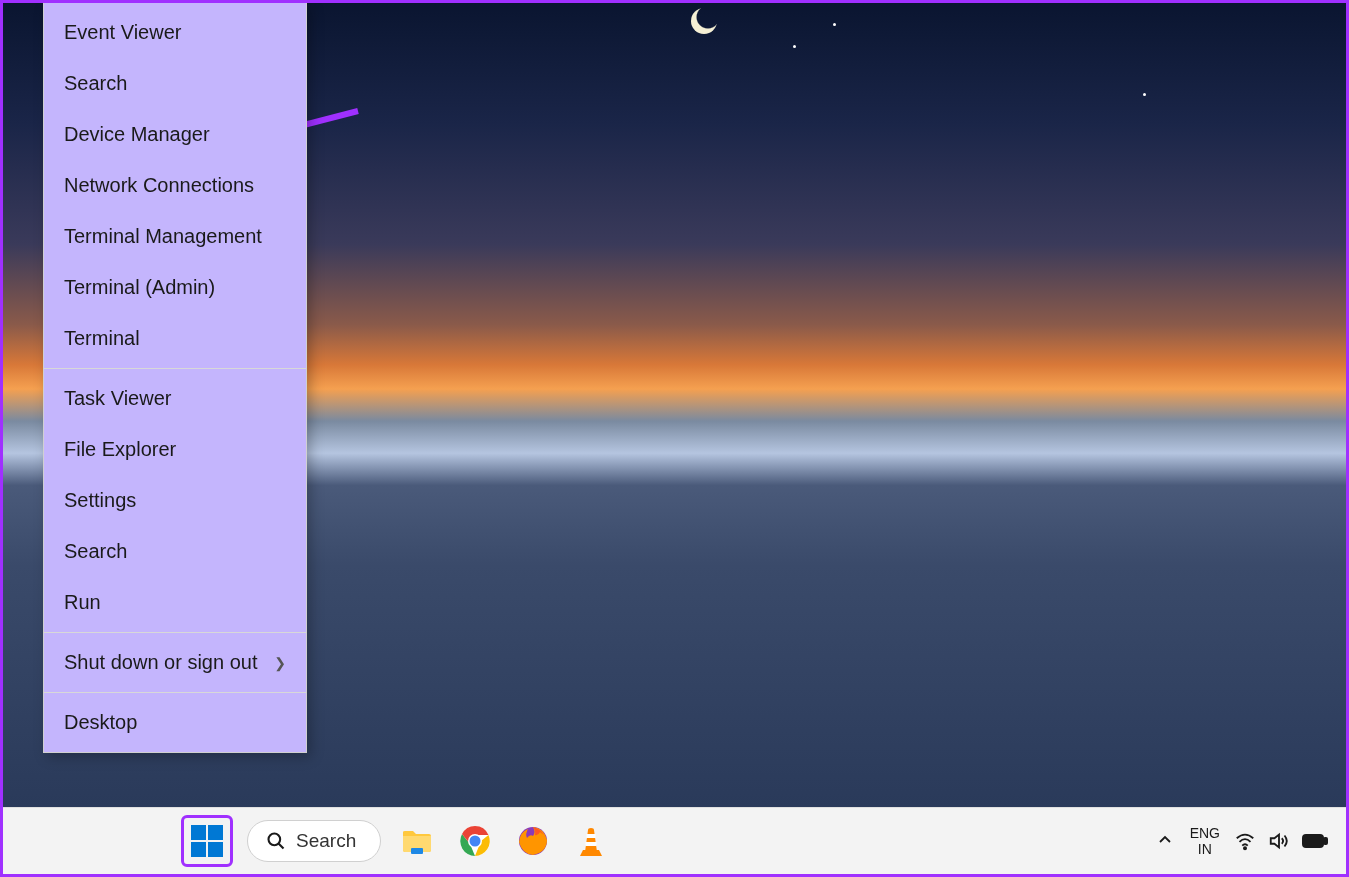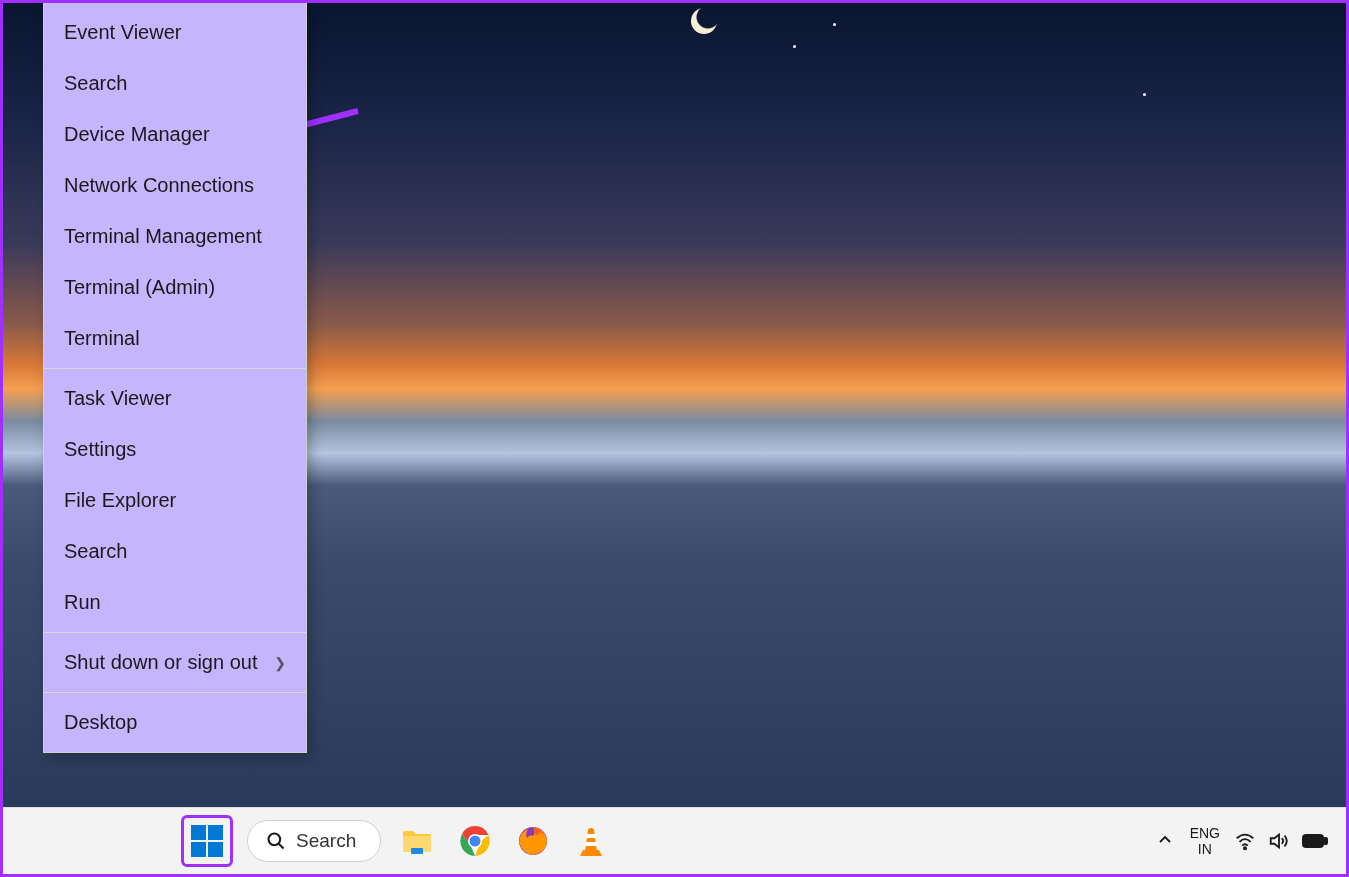--- a/index.html
+++ b/index.html
@@ -222,24 +222,24 @@
     <span>Terminal (Admin)</span>
   </div>
   <div class="menu-item">
     <span>Terminal</span>
   </div>
   <div class="menu-separator"></div>
   <div class="menu-item">
     <span>Task Viewer</span>
   </div>
   <div class="menu-item">
+    <span>File Explorer</span>
+  </div>
+  <div class="menu-item">
     <span>Settings</span>
-  </div>
-  <div class="menu-item">
-    <span>File Explorer</span>
   </div>
   <div class="menu-item">
     <span>Search</span>
   </div>
   <div class="menu-item">
     <span>Run</span>
   </div>
   <div class="menu-separator"></div>
   <div class="menu-item">
     <span>Shut down or sign out</span>

